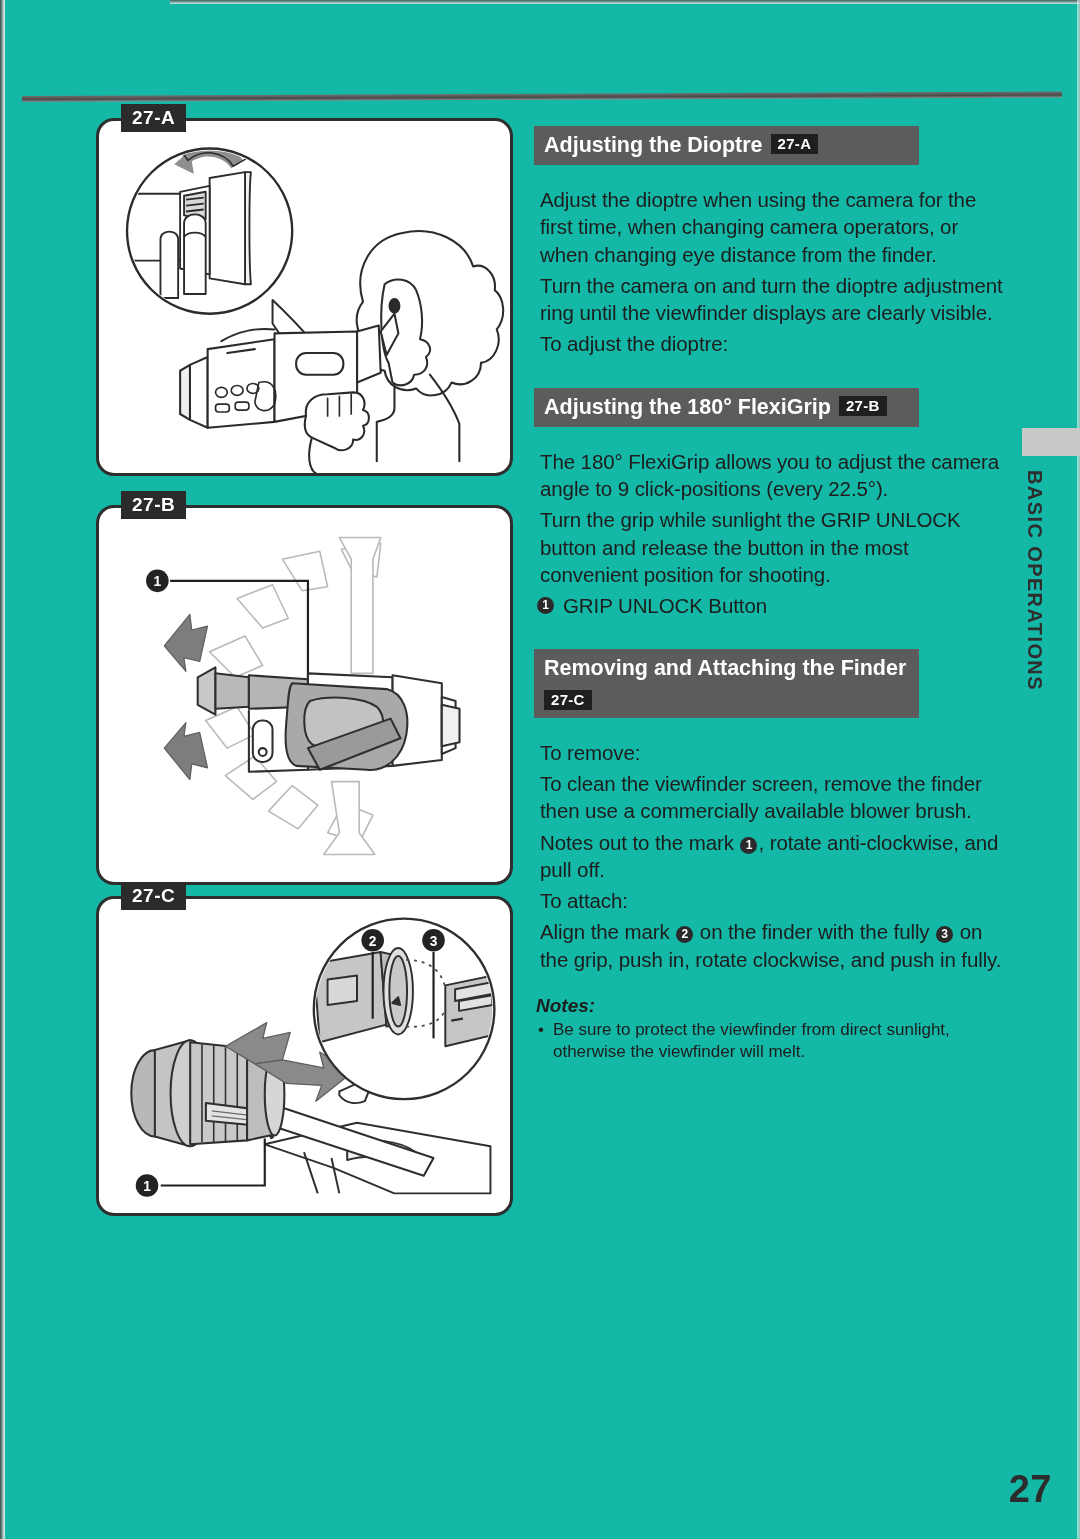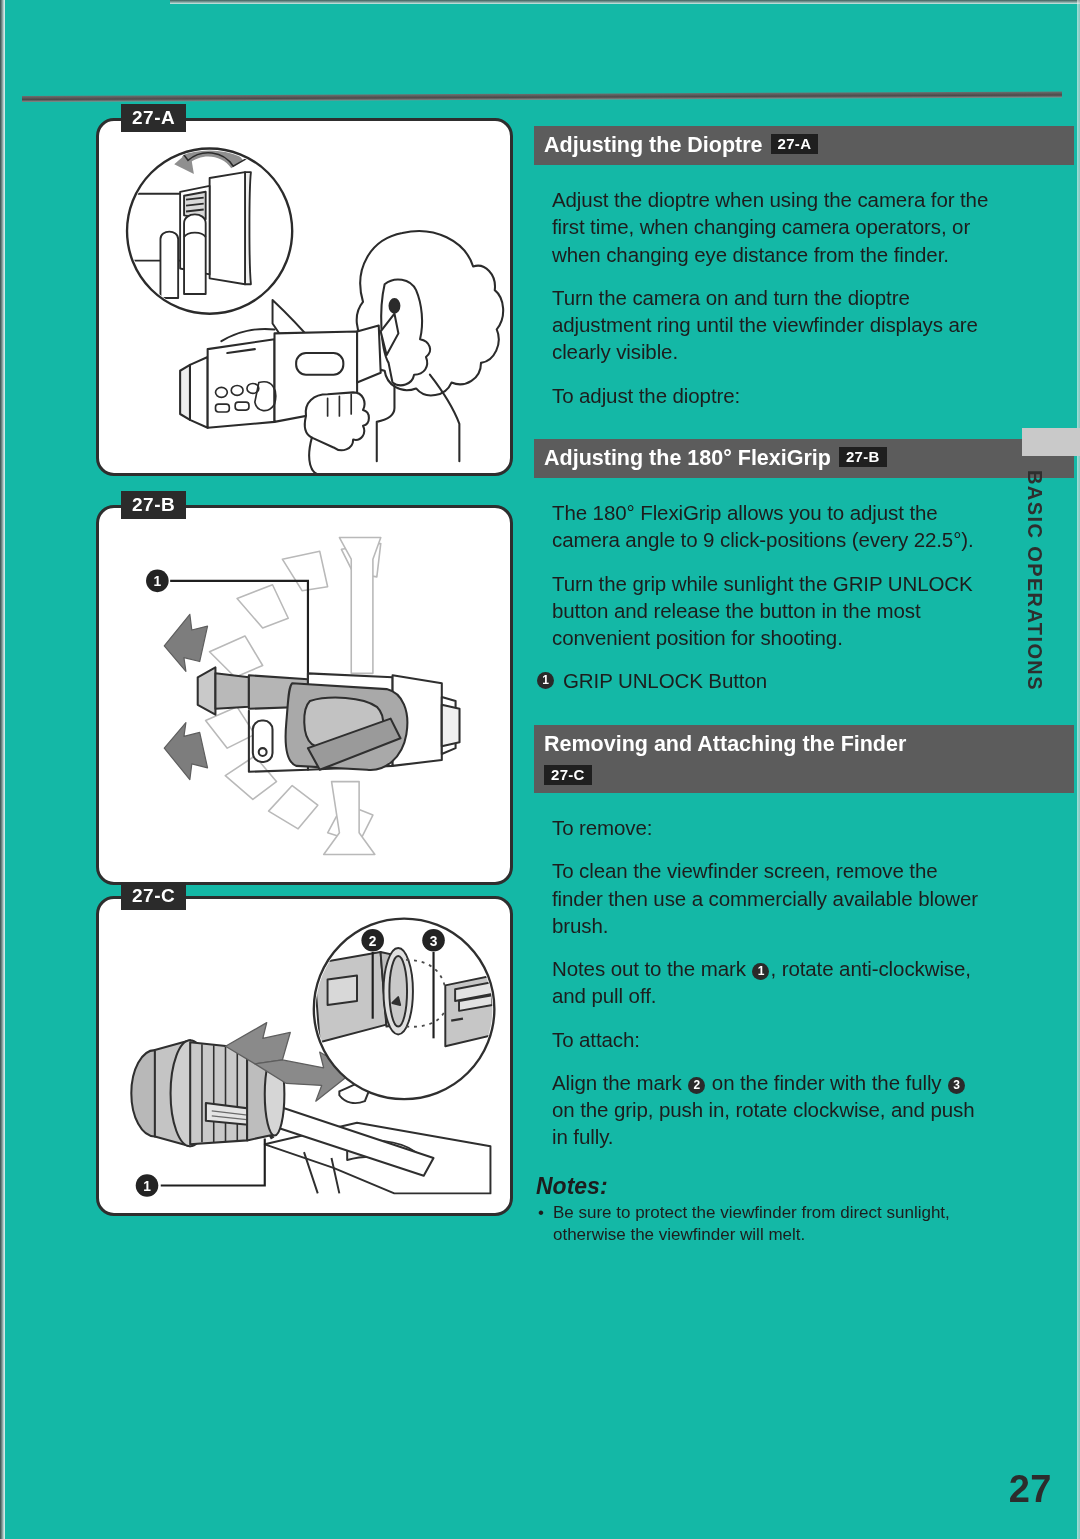--- a/index.html
+++ b/index.html
@@ -83,21 +83,21 @@
   .section { margin-bottom: 6px; }
 
   .section-head {
     background: #5c5c5c;
     color: #ffffff;
     font-weight: bold;
     font-size: 21.5px;
     line-height: 1.22;
     padding: 6px 10px 7px 10px;
     box-sizing: border-box;
-    width: 540px;
+    width: 385px;
     display: block;
     margin-bottom: 21px;
   }
   .section-head .hl { display: inline; }
   .head-badge {
     display: inline-block;
     background: #1f1f1f;
     color: #ffffff;
     font-size: 15px;
     font-weight: bold;
@@ -114,21 +114,21 @@
   }
   .head-line2 { display: block; margin-top: 3px; }
 
   .body-text {
     font-size: 20.5px;
     line-height: 1.33;
     color: #1d1d1d;
     margin: 0 0 0 2px;
     letter-spacing: -0.1px;
   }
-  .body-text p { margin: 16px; }
+  .body-text p { margin: 4px; }
 
   .cnum {
     display: inline-block;
     width: 17px; height: 17px;
     border-radius: 50%;
     background: #2a2a2a;
     color: #ffffff;
     font-size: 12px;
     font-weight: bold;
     line-height: 17px;
@@ -140,21 +140,21 @@
     display: flex;
     align-items: flex-start;
     gap: 8px;
     margin-top: 0;
   }
   .callout-line .cnum { margin-top: 5px; flex: 0 0 auto; }
 
   .notes-title {
     font-weight: bold;
     font-style: italic;
-    font-size: 23px;
+    font-size: 19px;
     color: #1d1d1d;
     margin: 22px 0 2px 2px;
   }
   .note-item {
     display: flex;
     gap: 9px;
     font-size: 17px;
     line-height: 1.32;
     color: #1d1d1d;
     margin-left: 4px;

